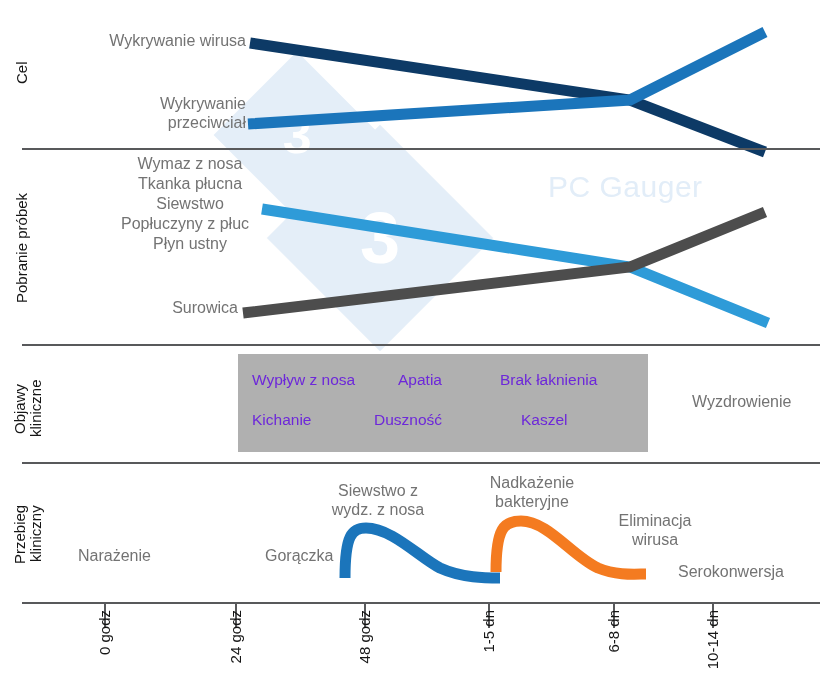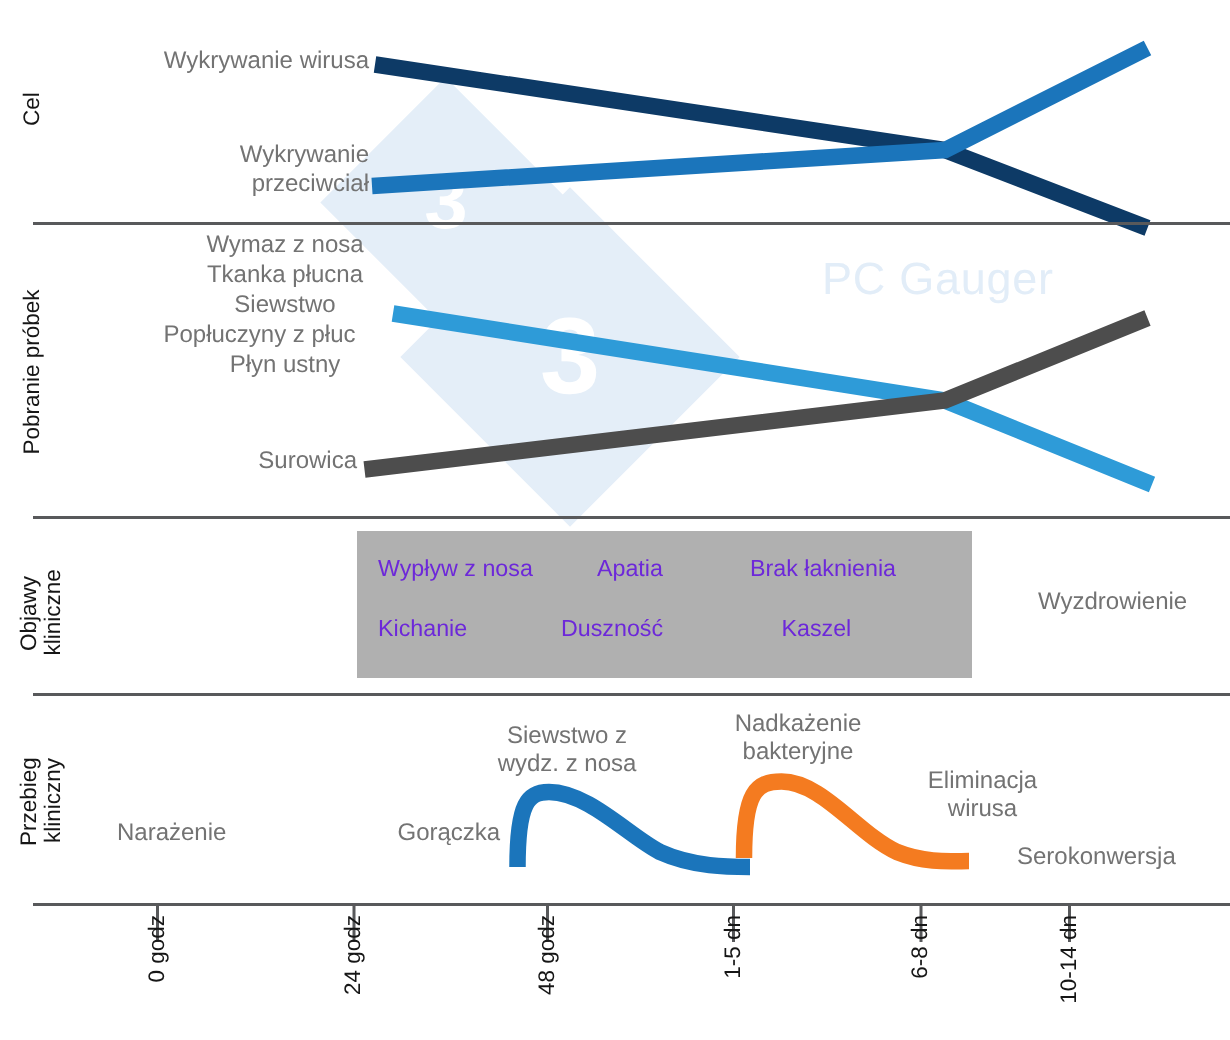--- a/index.html
+++ b/index.html
@@ -87,21 +87,21 @@
     <div class="lbl r" style="left:66px;top:95px;width:180px;">Wykrywanie
 przeciwciał</div>
 
     <div class="rule" style="left:22px;top:148px;width:798px;"></div>
 
     <div class="row-label" style="left:14px;top:168px;width:22px;height:160px;">Pobranie próbek</div>
 
     <div class="lbl c" style="left:110px;top:155px;width:160px;">Wymaz z nosa</div>
     <div class="lbl c" style="left:110px;top:175px;width:160px;">Tkanka płucna</div>
     <div class="lbl c" style="left:110px;top:195px;width:160px;">Siewstwo</div>
-    <div class="lbl c" style="left:88px;top:215px;width:170px;">Popłuczyny z płuc</div>
+    <div class="lbl c" style="left:100px;top:215px;width:170px;">Popłuczyny z płuc</div>
     <div class="lbl c" style="left:110px;top:235px;width:160px;">Płyn ustny</div>
 
     <div class="lbl r" style="left:80px;top:299px;width:158px;">Surowica</div>
 
     <div class="rule" style="left:22px;top:344px;width:798px;"></div>
 
     <div class="row-label" style="left:12px;top:356px;width:40px;height:105px;">Objawy
 kliniczne</div>
 
     <div class="band" style="left:238px;top:354px;width:410px;height:98px;"></div>

